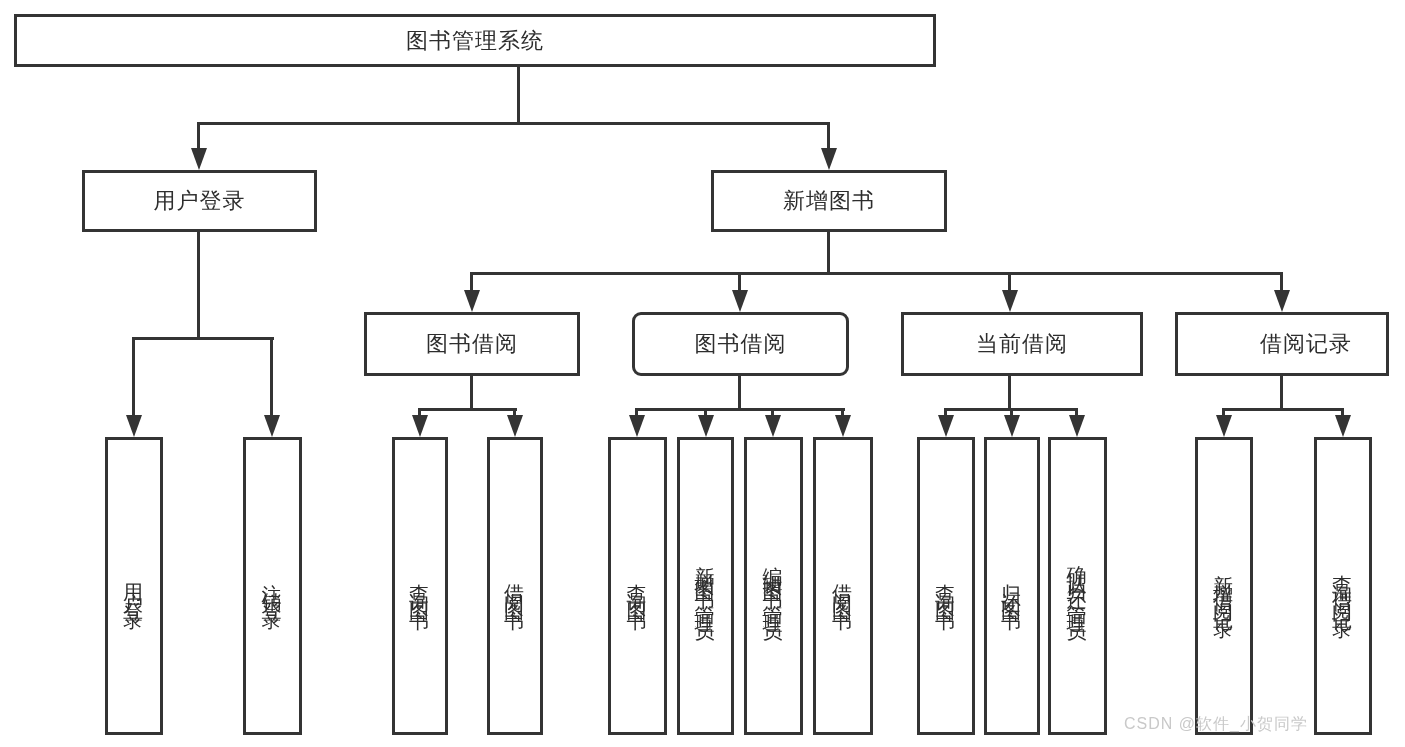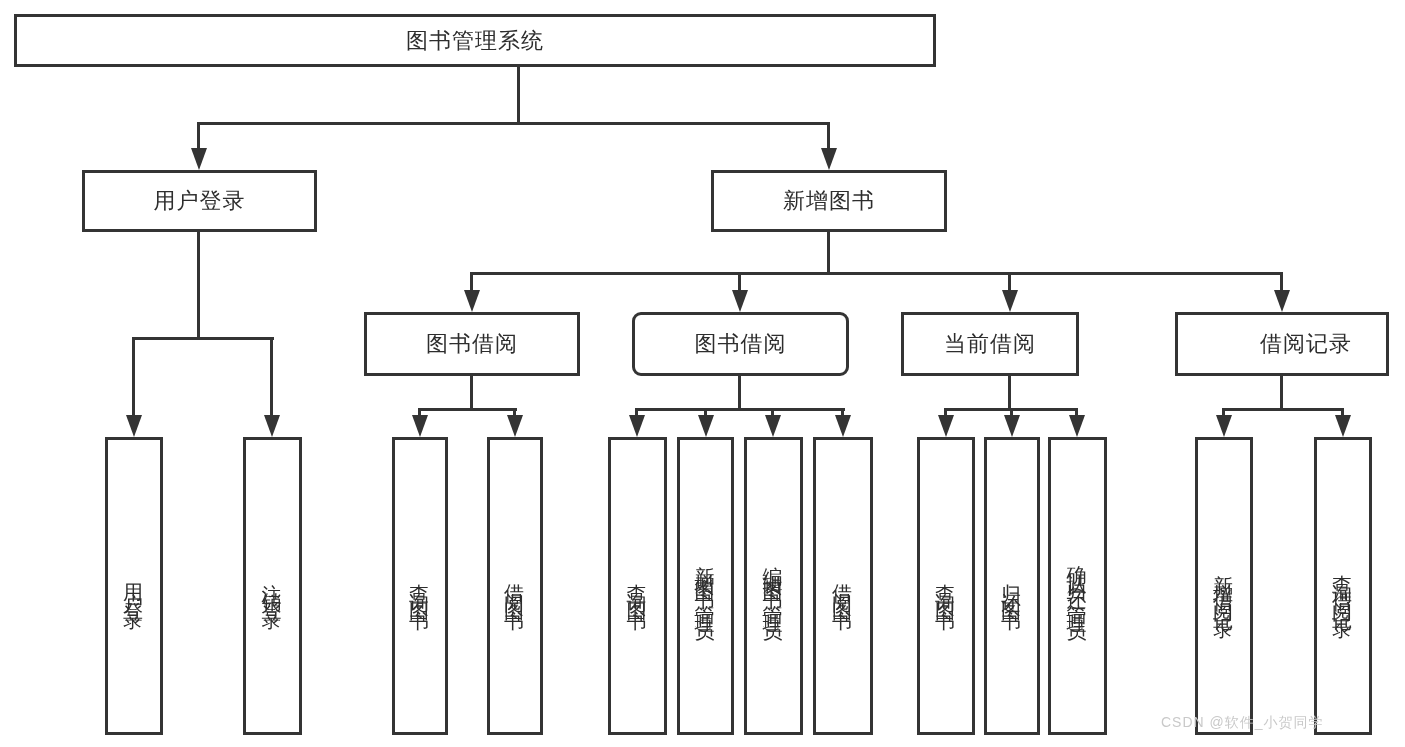--- a/index.html
+++ b/index.html
@@ -25,41 +25,40 @@
   .vb,.hb{position:absolute;background:var(--line,#343434);}
   .vb{width:3px;}
   .hb{height:3px;}
   .ah{
     position:absolute;width:0;height:0;
     border-left:8px solid transparent;border-right:8px solid transparent;
     border-top:22px solid var(--line,#343434);
   }
   #watermark{
     position:absolute;left:1124px;top:714px;z-index:5;
-    font-size:14px;letter-spacing:1px;color:var(--watermark,#c9c9c9);
+    font-size:16px;letter-spacing:1px;color:var(--watermark,#c9c9c9);
     white-space:nowrap;
-    margin-left:37px;
   }
 </style>
 </head>
 <body>
 
 <div id="stage">
 
   <div class="box" style="left:14px;top:14px;width:922px;height:53px;">图书管理系统</div>
 
   <div class="box" style="left:82px;top:170px;width:235px;height:62px;">用户登录</div>
 
   <div class="box" style="left:711px;top:170px;width:236px;height:62px;">新增图书</div>
 
   <div class="box" style="left:364px;top:312px;width:216px;height:64px;">图书借阅</div>
 
   <div class="box" style="left:632px;top:312px;width:217px;height:64px;border-radius:9px;">图书借阅</div>
 
-  <div class="box" style="left:901px;top:312px;width:178px;height:64px;">当前借阅</div>
+  <div class="box" style="left:901px;top:312px;width:242px;height:64px;">当前借阅</div>
 
   <div class="box" style="left:1175px;top:312px;width:214px;height:64px;padding-left:48px;">借阅记录</div>
 
   <div class="leaf" style="left:105px;width:58px;">用户登录</div>
   <div class="leaf" style="left:243px;width:59px;">注销登录</div>
 
   <div class="leaf" style="left:392px;width:56px;">查询图书</div>
   <div class="leaf" style="left:487px;width:56px;">借阅图书</div>
 
   <div class="leaf" style="left:608px;width:59px;">查询图书</div>

